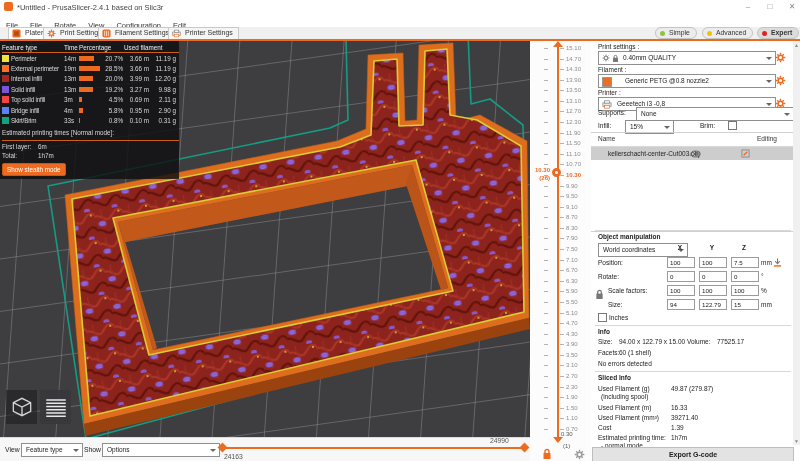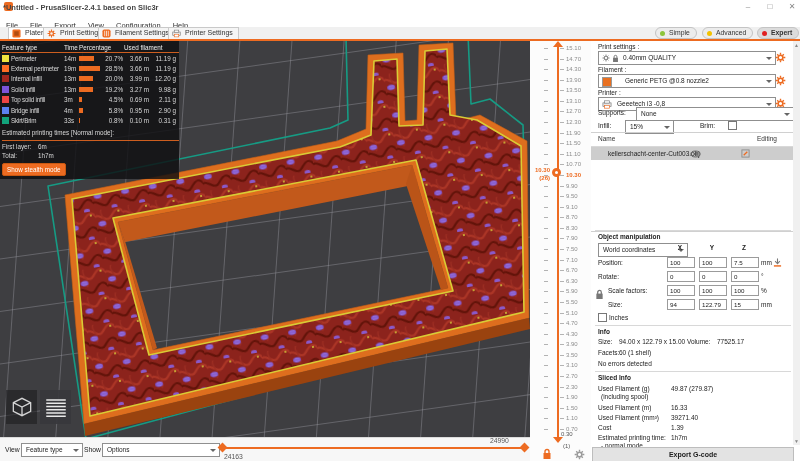--- a/index.html
+++ b/index.html
@@ -1,20 +1,20 @@
 <!DOCTYPE html>
 <html><head>
 <meta charset="utf-8">
 <style>
   html,body{margin:0;padding:0;background:#888;}
   #app{position:relative;width:800px;height:461px;background:#fff;font-family:"Liberation Sans","DejaVu Sans",sans-serif;overflow:hidden;-webkit-font-smoothing:antialiased;}
   
   #titlebar{position:absolute;left:0;top:0;width:800px;height:14px;background:#fff;font-size:7.5px;color:#444;}
   #logo{position:absolute;left:4px;top:2px;width:9px;height:9px;background:#ED6B21;border-radius:2px;}
-  #title-text{position:absolute;left:3px;top:3px;white-space:nowrap;font-weight:bold;}
+  #title-text{position:absolute;left:17px;top:3px;white-space:nowrap;}
   .winbtn{position:absolute;top:1px;width:16px;height:12px;text-align:center;font-size:8px;color:#888;line-height:12px;}
   #menubar{position:absolute;left:0;top:14px;width:800px;height:13px;background:#fff;border-bottom:1px solid #ececec;}
   #menubar span{display:inline-block;margin:0 6px;font-size:7.5px;color:#333;line-height:13px;}
   #tabbar{position:absolute;left:0;top:27px;width:800px;height:12px;background:#f0f0f0;}
   .tab{position:absolute;top:0;height:11px;border:1px solid #c9c9c9;background:#f5f5f5;font-size:7px;color:#333;line-height:10px;padding:0 5px 0 16px;white-space:nowrap;}
   .tab.sel{background:#fff;}
   .tab .ticon{position:absolute;left:3px;top:1px;width:9px;height:9px;}
   #accent-line{position:absolute;left:0;top:39px;width:800px;height:2px;background:#ED6B21;}
   .mode{position:absolute;top:0;height:10px;border:1px solid #c4c4c4;border-radius:6px;background:#ececec;font-size:6.8px;color:#333;line-height:10px;padding:0 6px 0 13px;}
   .mode .dot{position:absolute;left:4px;top:3px;width:5px;height:5px;border-radius:50%;}
@@ -152,21 +152,21 @@
   </svg>
 
   <div id="titlebar">
     <div id="logo"></div>
     <span id="title-text">*Untitled - PrusaSlicer-2.4.1 based on Slic3r</span>
     <div class="winbtn" style="left:740px">–</div>
     <div class="winbtn" style="left:762px">□</div>
     <div class="winbtn" style="left:784px">✕</div>
   </div>
 
-  <div id="menubar"><span>File</span><span>File</span><span>Export</span><span>View</span><span>Configuration</span><span>Help</span></div>
+  <div id="menubar"><span>File</span><span>File</span><span>Rotate</span><span>View</span><span>Configuration</span><span>Edit</span></div>
 
   <div id="tabbar">
     <div class="tab sel" style="left:8px">
       <svg class="ticon ic">
           <use href="#i-plate"></use>
         </svg>
       <span>Plater</span>
     </div>
     <div class="tab" style="left:43px">
       <svg class="ticon ic" style="color:#ED6B21">

